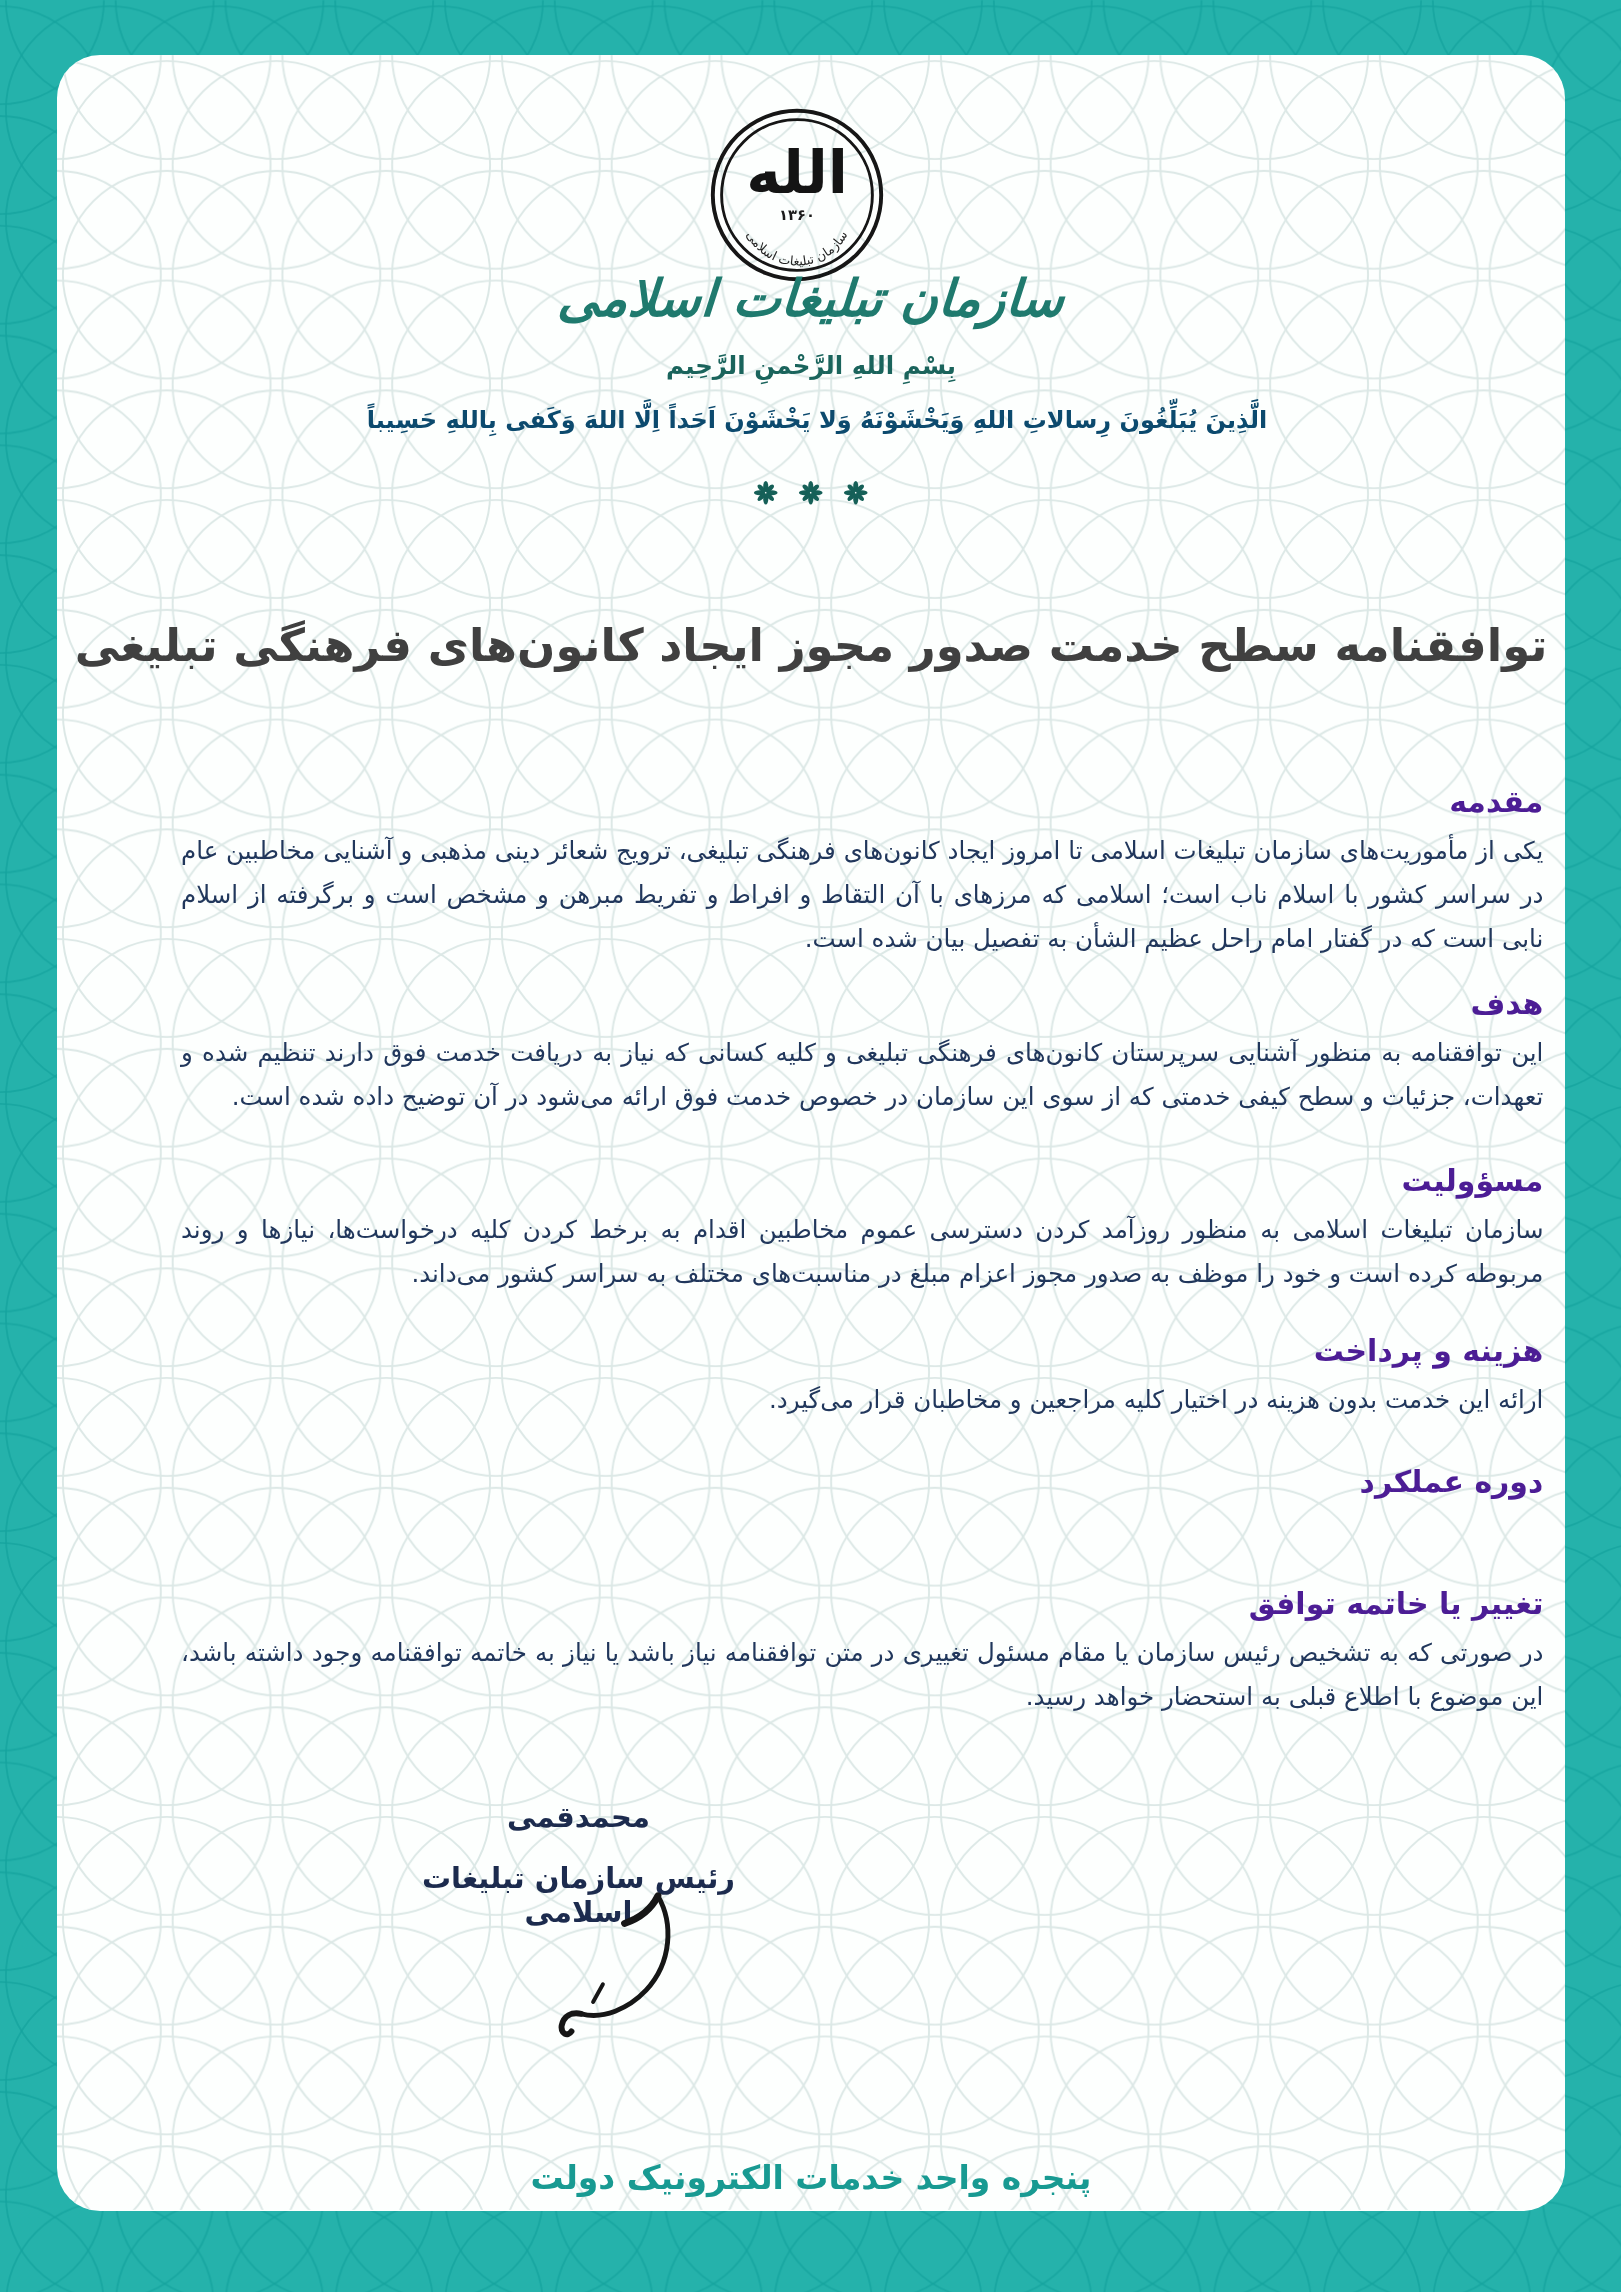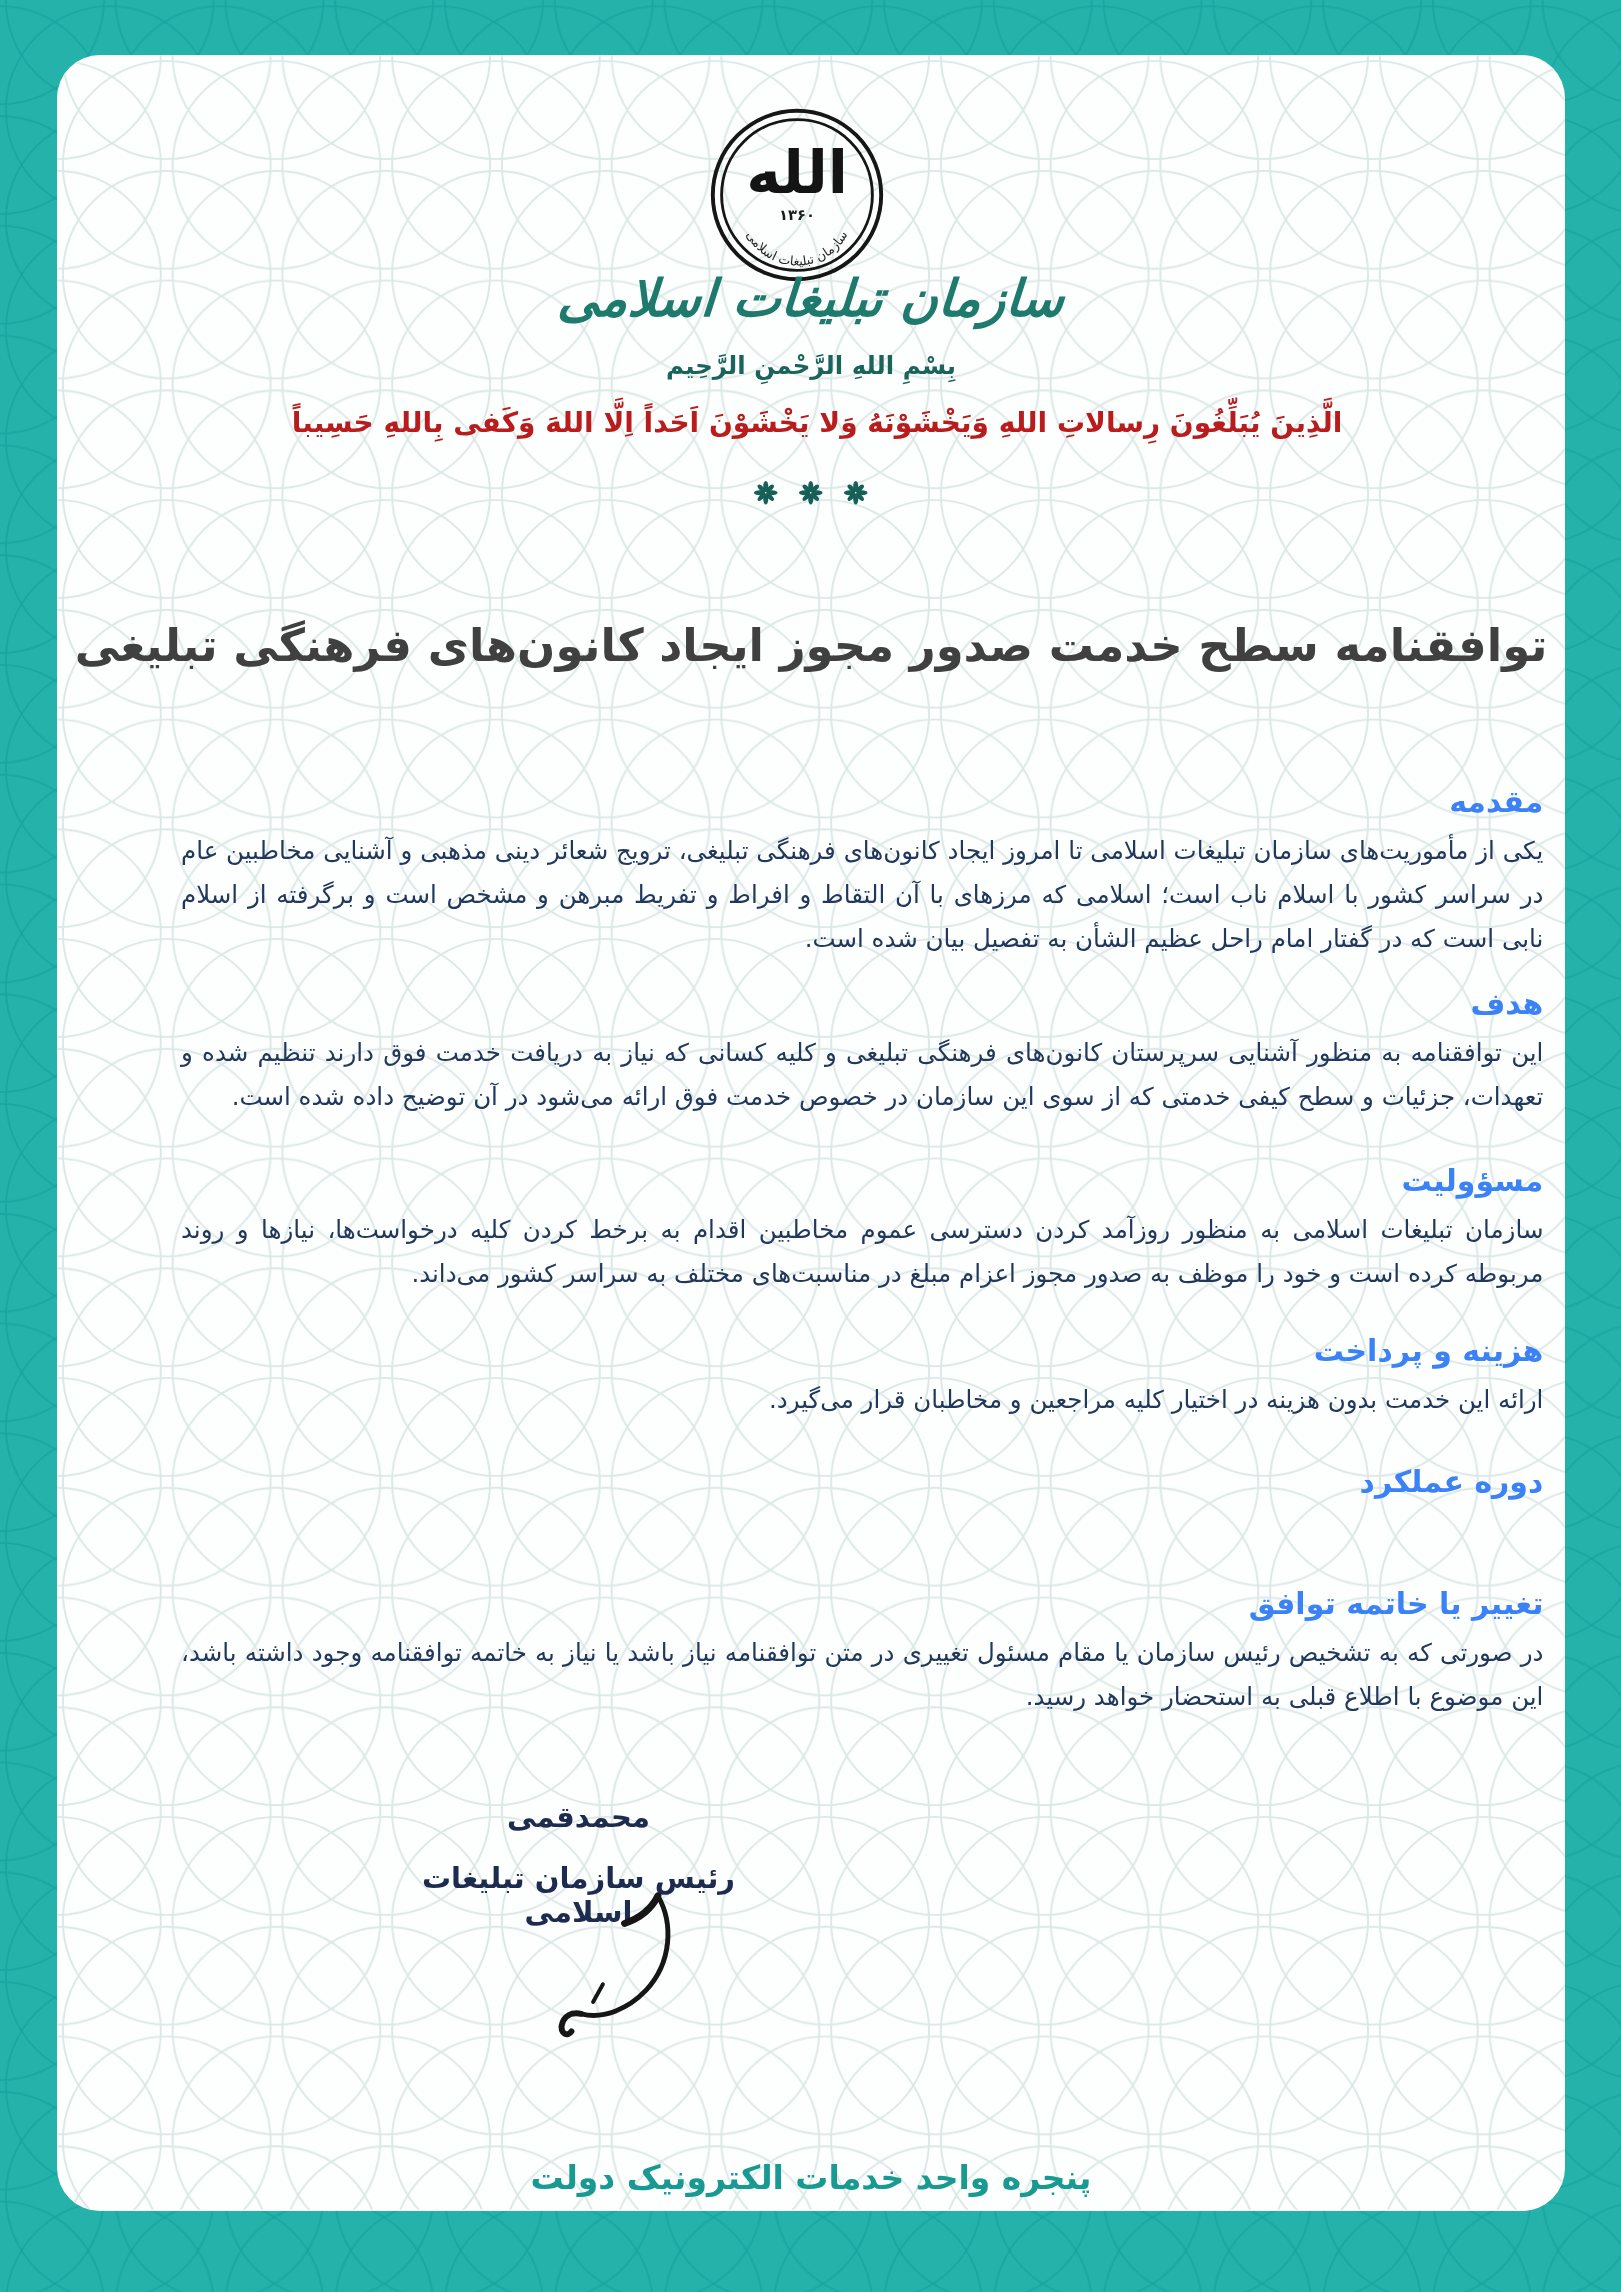--- a/index.html
+++ b/index.html
@@ -16,28 +16,28 @@
   .content{position:absolute;inset:0;z-index:2;direction:rtl;}
   .abs{position:absolute;}
   .centered{left:0;right:0;text-align:center;}
 
   .emblem{left:647px;top:47px;width:186px;height:186px;}
   .org-callig{
     top:214px;font-size:51px;font-weight:bold;color:#1f7a6e;
     font-style:italic;letter-spacing:-2px;transform:skewX(-4deg);
   }
   .bismillah{top:296px;font-size:24.5px;font-weight:bold;color:#1a645c;}
-  .verse{top:351px;font-size:28px;font-weight:bold;color:#b91c1c;padding-left:12px;}
+  .verse{top:351px;font-size:24px;font-weight:bold;color:#0c4a6e;padding-left:12px;}
   .stars{top:425px;display:flex;justify-content:center;gap:19.6px;left:0;right:0;}
   .doc-title{top:564px;font-size:45px;font-weight:bold;color:#404040;}
 
   .sections{position:absolute;left:124px;right:21.6px;top:0;bottom:0;}
   .section{position:absolute;left:0;right:0;}
   .section h2{
-    margin:0;font-size:30px;font-weight:bold;color:#3b82f6;text-align:right;
+    margin:0;font-size:30px;font-weight:bold;color:#4c1d95;text-align:right;
   }
   .section p{
     margin:9.8px 0 0 0;font-size:24.5px;font-weight:normal;color:#21375c;
     line-height:44px;text-align:justify;text-align-last:right;
   }
   .sec-1{top:729px;} .sec-2{top:931px;} .sec-3{top:1108px;}
   .sec-4{top:1278px;} .sec-5{top:1409px;} .sec-6{top:1531px;}
 
   .signature-block{left:355px;top:1745px;width:333px;text-align:center;}
   .signature-name{font-size:29px;font-weight:bold;color:#1c2b4e;}

